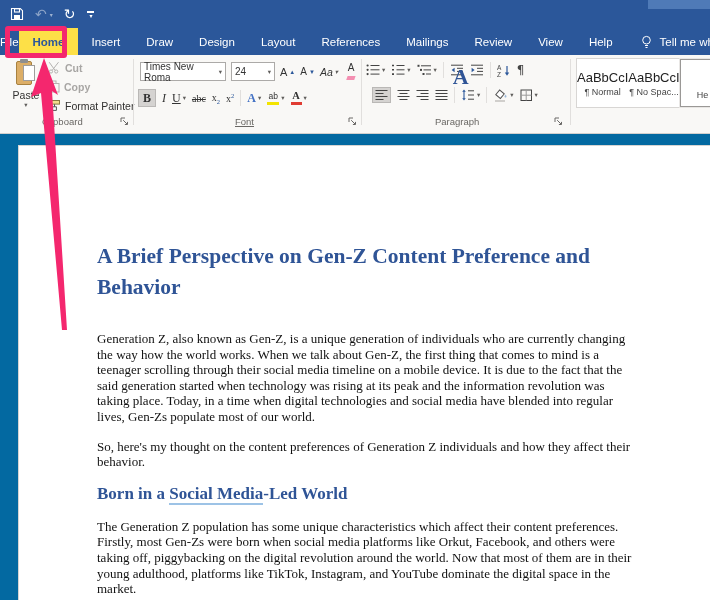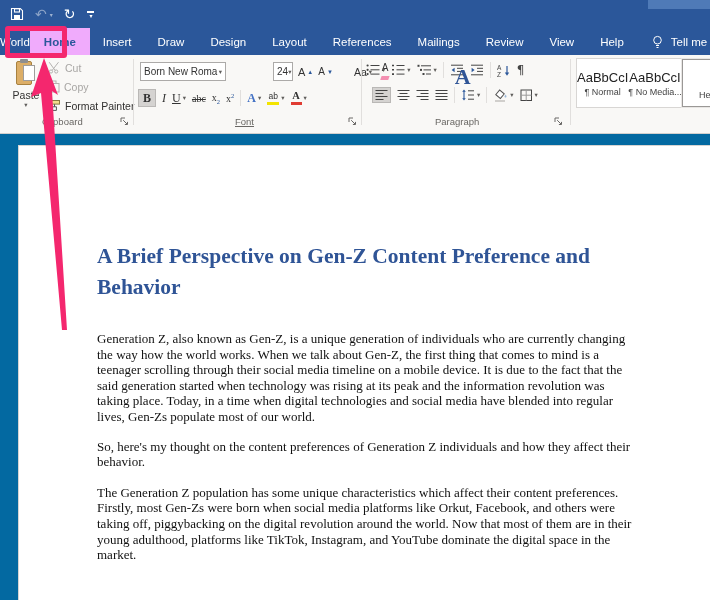--- a/index.html
+++ b/index.html
@@ -14,41 +14,41 @@
   .qat .tinychev { color:rgba(255,255,255,.55); font-size:6px; margin-left:1px; }
   .qat-custom { display:flex; flex-direction:column; align-items:center; width:9px; }
   .qat-custom b { display:block; width:7px; height:2px; background:#fff; margin-bottom:1px; }
   .qat-custom span { color:#fff; font-size:6px; line-height:4px; }
   .doc-title { position:absolute; right:2px; top:7px; color:#fff; font-size:10.5px; white-space:nowrap;margin-top:24px; }
 
   
   .tabrow { position:absolute; left:0; top:28px; width:710px; height:27px; background:#2b579a; display:flex; align-items:stretch; }
   .tab { color:#fff; font-size:11.5px; display:flex; align-items:center; padding:0 13px; white-space:nowrap; }
   .tab-file { width:46px; justify-content:center; padding:0; }
-  .tab-active { background:#f0abfc; color:#2b579a; font-weight:bold; padding:0 14px; }
+  .tab-active { background:#fde047; color:#2b579a; font-weight:bold; padding:0 14px; }
   .tellme { display:flex; align-items:center; gap:7px; color:#fff; font-size:11.5px; margin-left:14px; white-space:nowrap; }
 
   
   .ribbon { position:absolute; left:0; top:55px; width:710px; height:79px; background:#f9f8f6; border-bottom:1px solid #d2d0ce; }
   .vsep { position:absolute; top:4px; height:66px; width:1px; background:#e1dfdd; }
   .grp-label { position:absolute; top:61px; font-size:9.5px; color:#696764; }
   .launcher { position:absolute; top:62px; }
   .ic { display:inline-flex; align-items:center; justify-content:center; }
   .chev { font-size:6.5px; color:#605e5c; line-height:8px; }
   .ctl { display:inline-flex; align-items:center; gap:2px; }
 
   
   .paste-btn { position:absolute; left:8px; top:5px; width:36px; height:56px; display:flex; flex-direction:column; align-items:center; }
   .clip-wrap { position:relative; width:20px; height:26px; }
   .clip-back { position:absolute; left:0; top:1px; width:16px; height:24px; background:#dcae67; border:1px solid #a8813f; border-radius:2px; }
   .clip-tab  { position:absolute; left:4px; top:-1px; width:8px; height:4px; background:#8f8f8f; border-radius:1px; }
   .clip-page { position:absolute; left:7px; top:5px; width:12px; height:16px; background:#fff; border:1px solid #9f9d9b; }
   .paste-btn .lbl { font-size:10.5px; color:#323130; margin-top:3px; }
   .smallcmd { position:absolute; display:flex; align-items:center; gap:4px; font-size:10.5px; }
-  .smallcmd.gray { color:#a8a6a4; }
+  .smallcmd.gray { color:#a8a6a4;font-weight:bold; }
   .smallcmd.dark { color:#323130; }
 
   
   .combo { background:#fff; border:1px solid #acaaa8; height:19px; display:flex; align-items:center; font-size:10px; color:#333; padding:0 3px; justify-content:space-between; }
   .fnt-row1 { position:absolute; left:140px; top:7px; display:flex; align-items:center; gap:5px; }
   .fnt-row2 { position:absolute; left:138px; top:33px; display:flex; align-items:center; gap:6px; height:20px; }
   .fmt { font-family:"Liberation Serif",serif; font-size:12px; color:#333; }
   .boldbox { width:18px; height:18px; background:#d5d3d1; border:1px solid #bab8b6; display:flex; align-items:center; justify-content:center; }
   .bar-under { display:flex; flex-direction:column; align-items:center; line-height:10px; }
   .bar-under i { display:block; height:3.5px; margin-top:1px; }
@@ -106,21 +106,21 @@
     <span class="uglyph">↻</span>
     <span class="qat-custom">
         <b></b>
         <span>▾</span>
       </span>
   </div>
   <div class="doc-title">Gen Z - Content Preference</div>
 </div>
 
 <div class="tabrow">
-  <div class="tab tab-file">World</div>
+  <div class="tab tab-file">File</div>
   <div class="tab tab-active">Home</div>
   <div class="tab">Insert</div>
   <div class="tab">Draw</div>
   <div class="tab">Design</div>
   <div class="tab">Layout</div>
   <div class="tab">References</div>
   <div class="tab">Mailings</div>
   <div class="tab">Review</div>
   <div class="tab">View</div>
   <div class="tab">Help</div>
@@ -181,36 +181,36 @@
   <div class="grp-label" style="left:42px;">Clipboard</div>
   <span class="launcher" style="left:120px;">
     <svg width="9" height="9" viewBox="0 0 9 9" fill="none" stroke="#6a6866" stroke-width="1">
       <path d="M1 1 h4 M1 1 v4 M3.2 3.2 l4 4 M7.5 7.5 v-2.6 M7.5 7.5 h-2.6"></path>
     </svg>
   </span>
   <div class="vsep" style="left:133px;"></div>
 
   <div class="fnt-row1">
     <div class="combo" style="width:86px;">
-      <span>Born New Roma</span>
-      <span class="chev">▾</span>
-    </div>
-    <div class="combo" style="width:20px;margin-left:42px;">
+      <span>Times New Roma</span>
+      <span class="chev">▾</span>
+    </div>
+    <div class="combo" style="width:44px;">
       <span>24</span>
       <span class="chev">▾</span>
     </div>
     <span class="ctl" style="font-size:11px; color:#333;">
       <span>A</span>
         <sup style="font-size:6px; color:#2b579a;">▲</sup>
     </span>
     <span class="ctl" style="font-size:10px; color:#333;">
       <span>A</span>
         <sup style="font-size:6px; color:#2b579a;">▼</sup>
     </span>
-    <span class="ctl" style="font-size:10.5px; color:#333; margin-left:16px;">
+    <span class="ctl" style="font-size:10.5px; color:#333; margin-left:0;font-style:italic;">
       <span>Aa</span>
       <span class="chev">▾</span>
     </span>
     <span class="ctl bar-under" style="margin-left:4px;">
       <span style="font-size:10px; color:#333;">A</span>
       <i style="width:8px; background:#f48fb1; transform:skewX(-20deg);"></i>
     </span>
   </div>
 
   <div class="fnt-row2">
@@ -364,35 +364,36 @@
   </span>
   <div class="vsep" style="left:570px;"></div>
 
   <div class="styles-box">
     <div class="style-card">
       <span class="style-sample">AaBbCcI</span>
       <span class="style-name">¶ Normal</span>
     </div>
     <div class="style-card">
       <span class="style-sample">AaBbCcI</span>
-      <span class="style-name">¶ No Media...</span>
+      <span class="style-name">¶ No Spac...</span>
     </div>
     <div class="style-card sel">
       <span class="style-sample h1">A</span>
       <span class="style-name">He</span>
     </div>
   </div>
 </div>
 
 <div class="docarea">
   <div class="page">
     <div class="textcol">
       <div class="h1">A Brief Perspective on Gen-Z Content Preference and Behavior</div>
       <p class="para p1">Generation Z, also known as Gen-Z, is a unique generation of individuals who are currently changing the way how the world works. When we talk about Gen-Z, the first thing that comes to mind is a teenager scrolling through their social media timeline on a mobile device. It is due to the fact that the said generation started when technology was rising at its peak and the information revolution was taking place. Today, in a time when digital technologies and social media have blended into regular lives, Gen-Zs populate most of our world.</p>
       <p class="para p2">So, here's my thought on the content preferences of Generation Z individuals and how they affect their behavior.</p>
+      <div class="h2"><span>Born in a </span><span class="lnk">Social Media</span><span>-Led World</span></div>
       <p class="para p3">The Generation Z population has some unique characteristics which affect their content preferences. Firstly, most Gen-Zs were born when social media platforms like Orkut, Facebook, and others were taking off, piggybacking on the digital revolution around the world. Now that most of them are in their young adulthood, platforms like TikTok, Instagram, and YouTube dominate the digital space in the market.</p>
     </div>
   </div>
 </div>
 
 <div class="hl-rect"></div>
 <svg class="arrow-svg" viewBox="0 0 710 600">
   <polygon points="44,58 31,97 41,93 62,330 67,330 52,91 58,95" fill="#f4276e"></polygon>
 </svg>
 

